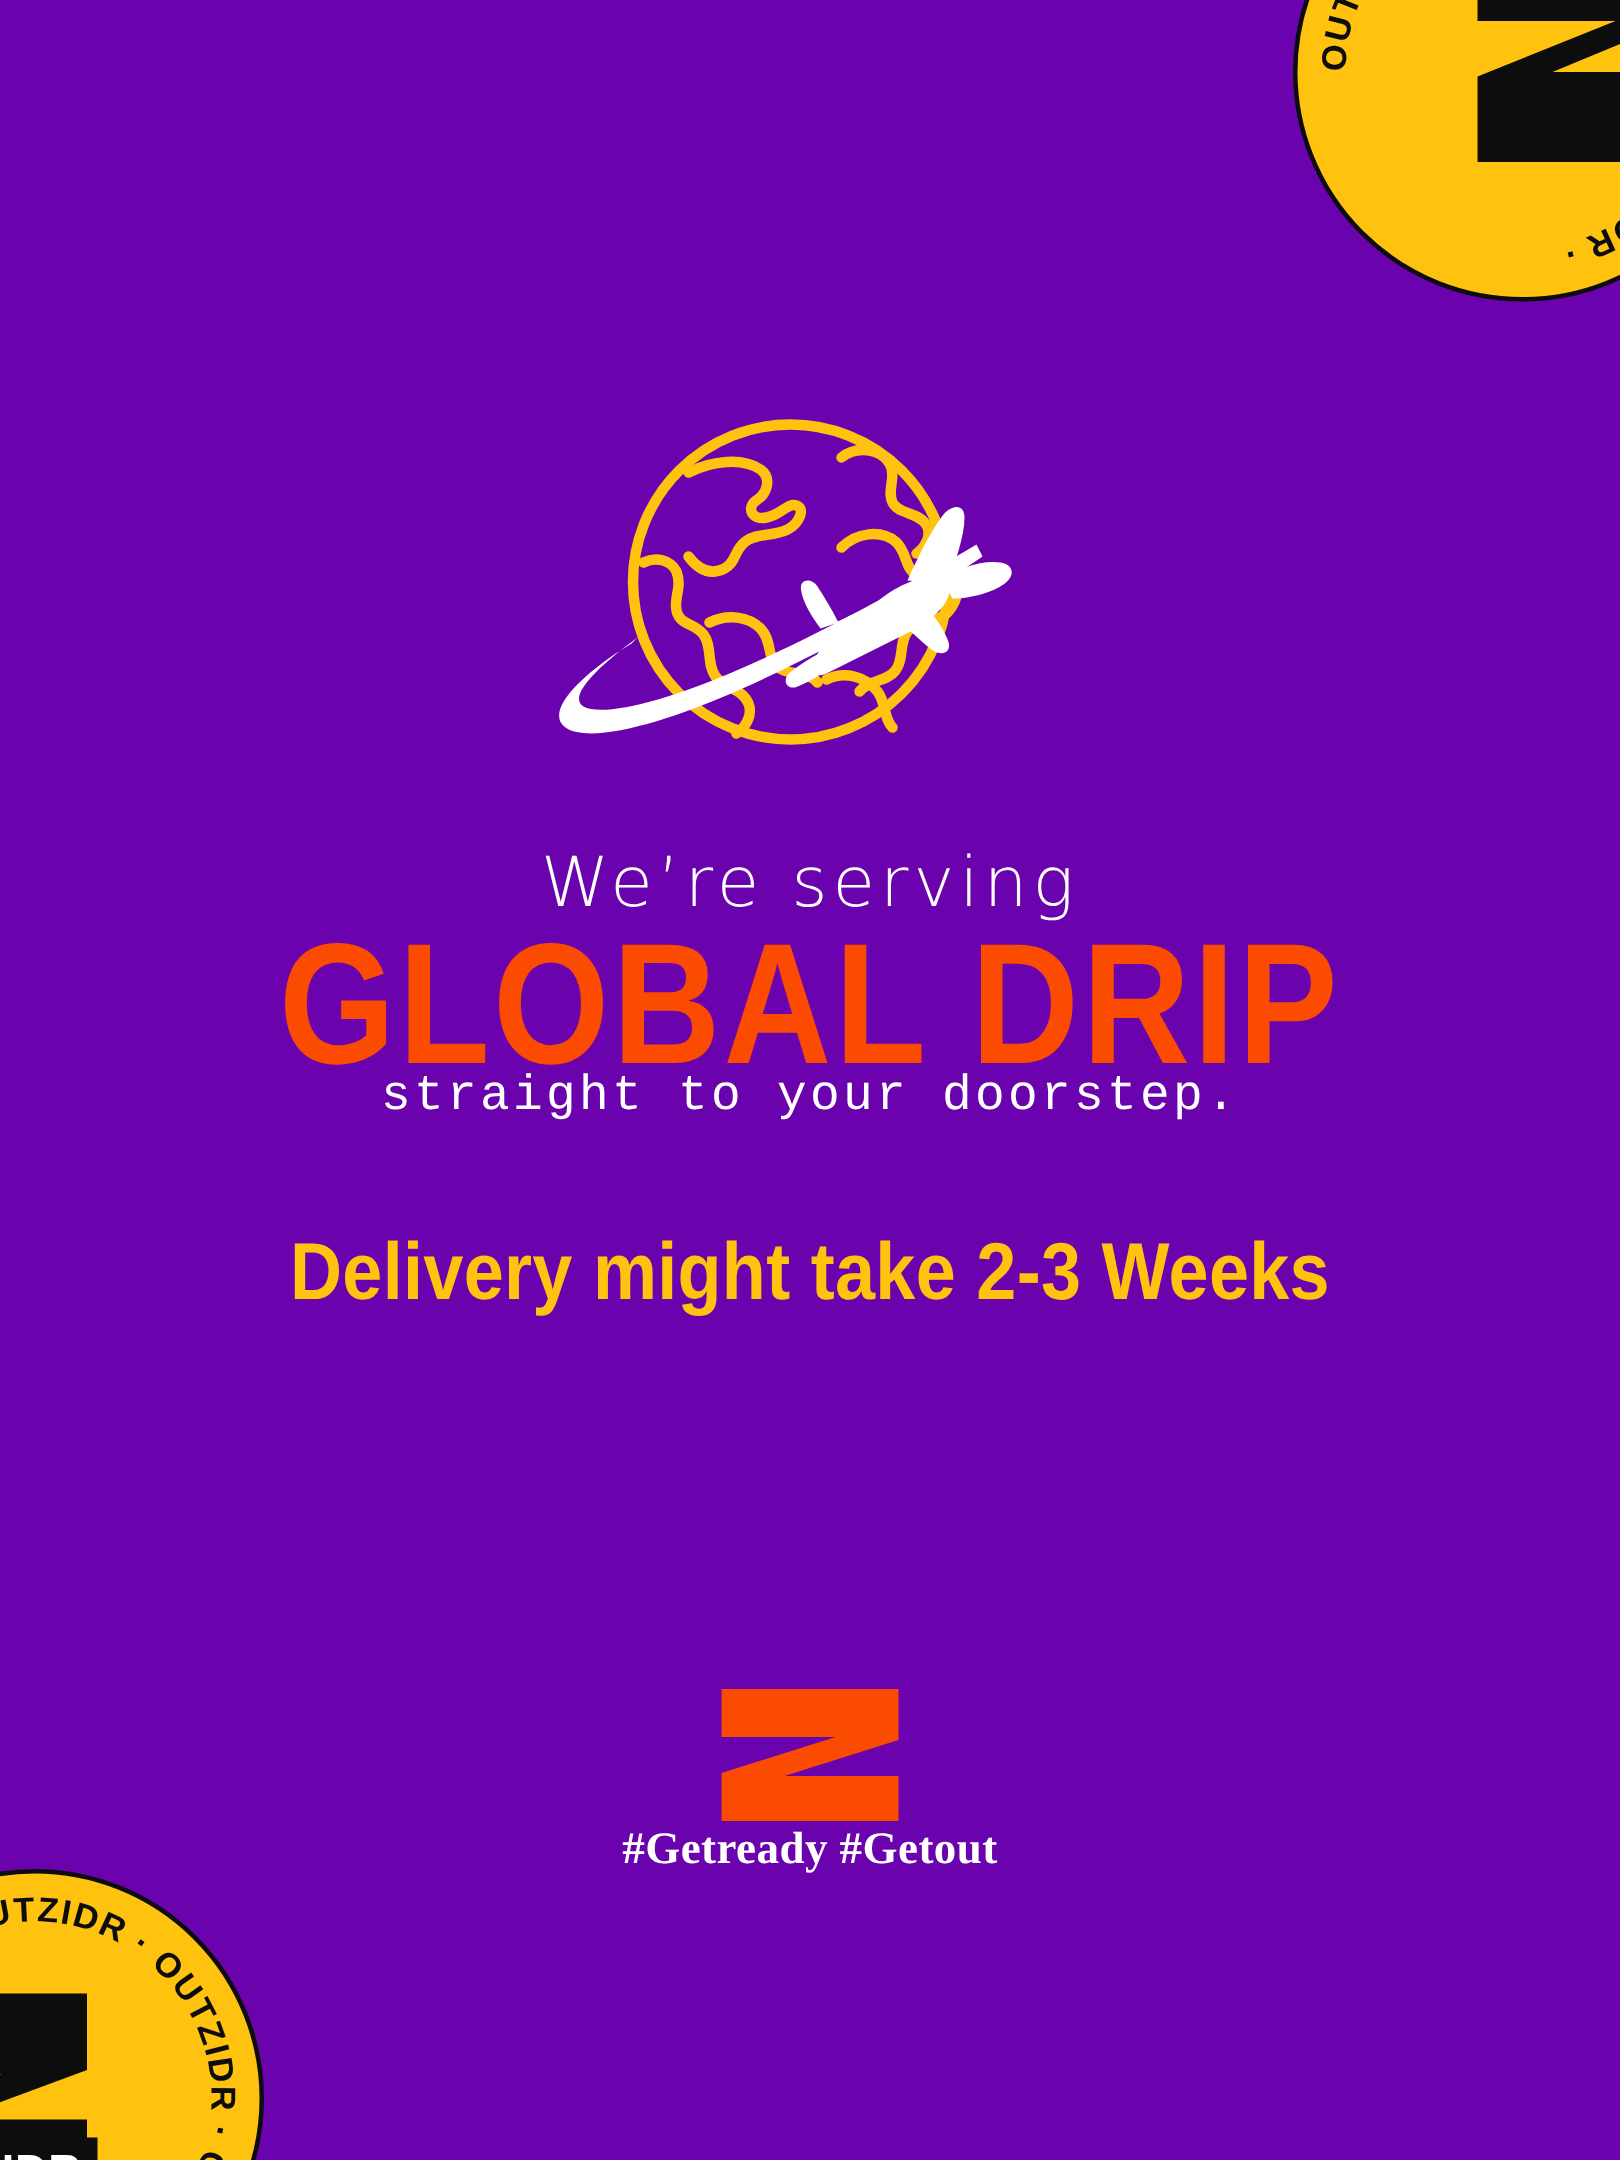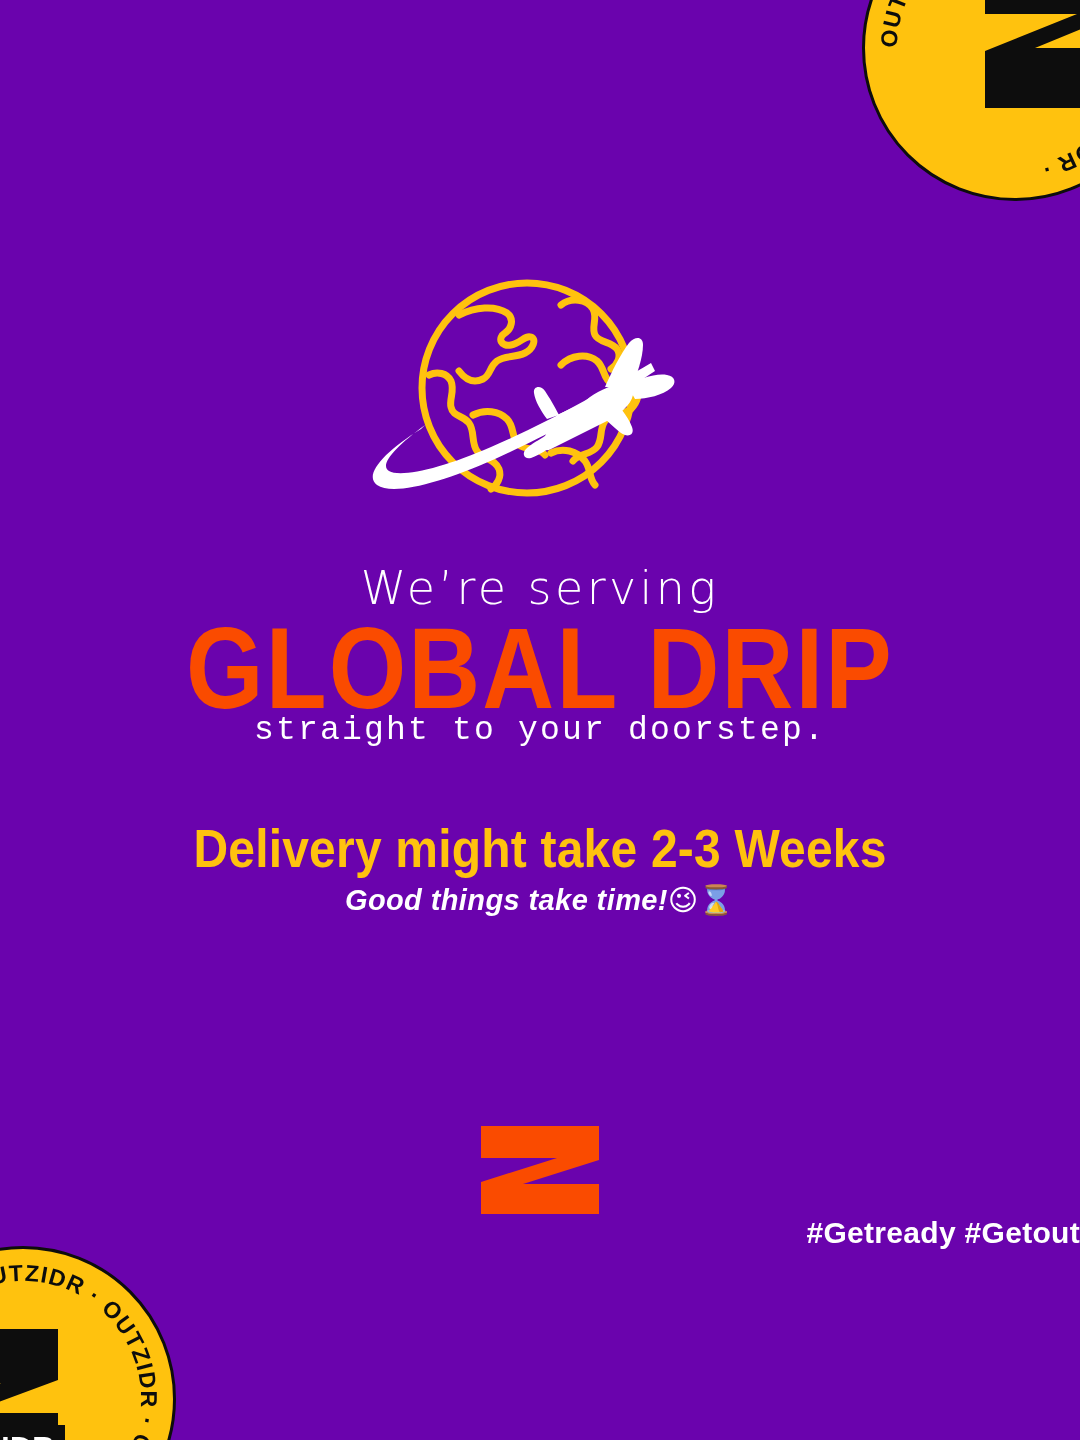--- a/index.html
+++ b/index.html
@@ -124,26 +124,26 @@
     top: 1124px;
     text-align: center;
   }
   #zmark { display: inline-block; width: 122px; height: 92px; }
   #zmark svg { display: block; width: 100%; height: 100%; }
   #hashtags {
     position: absolute;
     left: 0;
     right: 0;
     top: 1216px;
-    text-align: right;
+    text-align: center;
     color: #ffffff;
     font-size: 30px;
     font-weight: bold;
     letter-spacing: 0.3px;
-    font-family: Liberation Sans, sans-serif;
+    font-family: Liberation Serif, serif;
   }
 </style>
 </head>
 <body>
 
 <div id="poster">
 
   <div class="badge badge-tr">
     <svg viewBox="0 0 300 300" aria-hidden="true">
       <defs>
@@ -234,23 +234,20 @@
   </div>
 
   <div class="center-col" id="line-serving">We’re serving</div>
 
   <div class="center-col" id="line-global-drip">GLOBAL DRIP</div>
 
   <div class="center-col" id="line-doorstep">straight to your doorstep.</div>
 
   <div class="center-col" id="line-delivery">Delivery might take 2-3 Weeks</div>
 
-  <div class="center-col" id="line-goodthings">
-    <span>Good things take time!</span><span class="emoji">😉</span><span class="emoji">⌛</span>
-  </div>
 
   <div id="footer-mark">
     <span id="zmark">
       <svg viewBox="0 0 122 92" aria-hidden="true">
         <path d="M 2,2 L 120,2 L 120,36 L 44,60 L 120,60 L 120,90 L 2,90 L 2,58 L 78,34 L 2,34 Z" fill="#FA4B00"></path>
       </svg>
     </span>
   </div>
 
   <div id="hashtags">#Getready #Getout</div>

